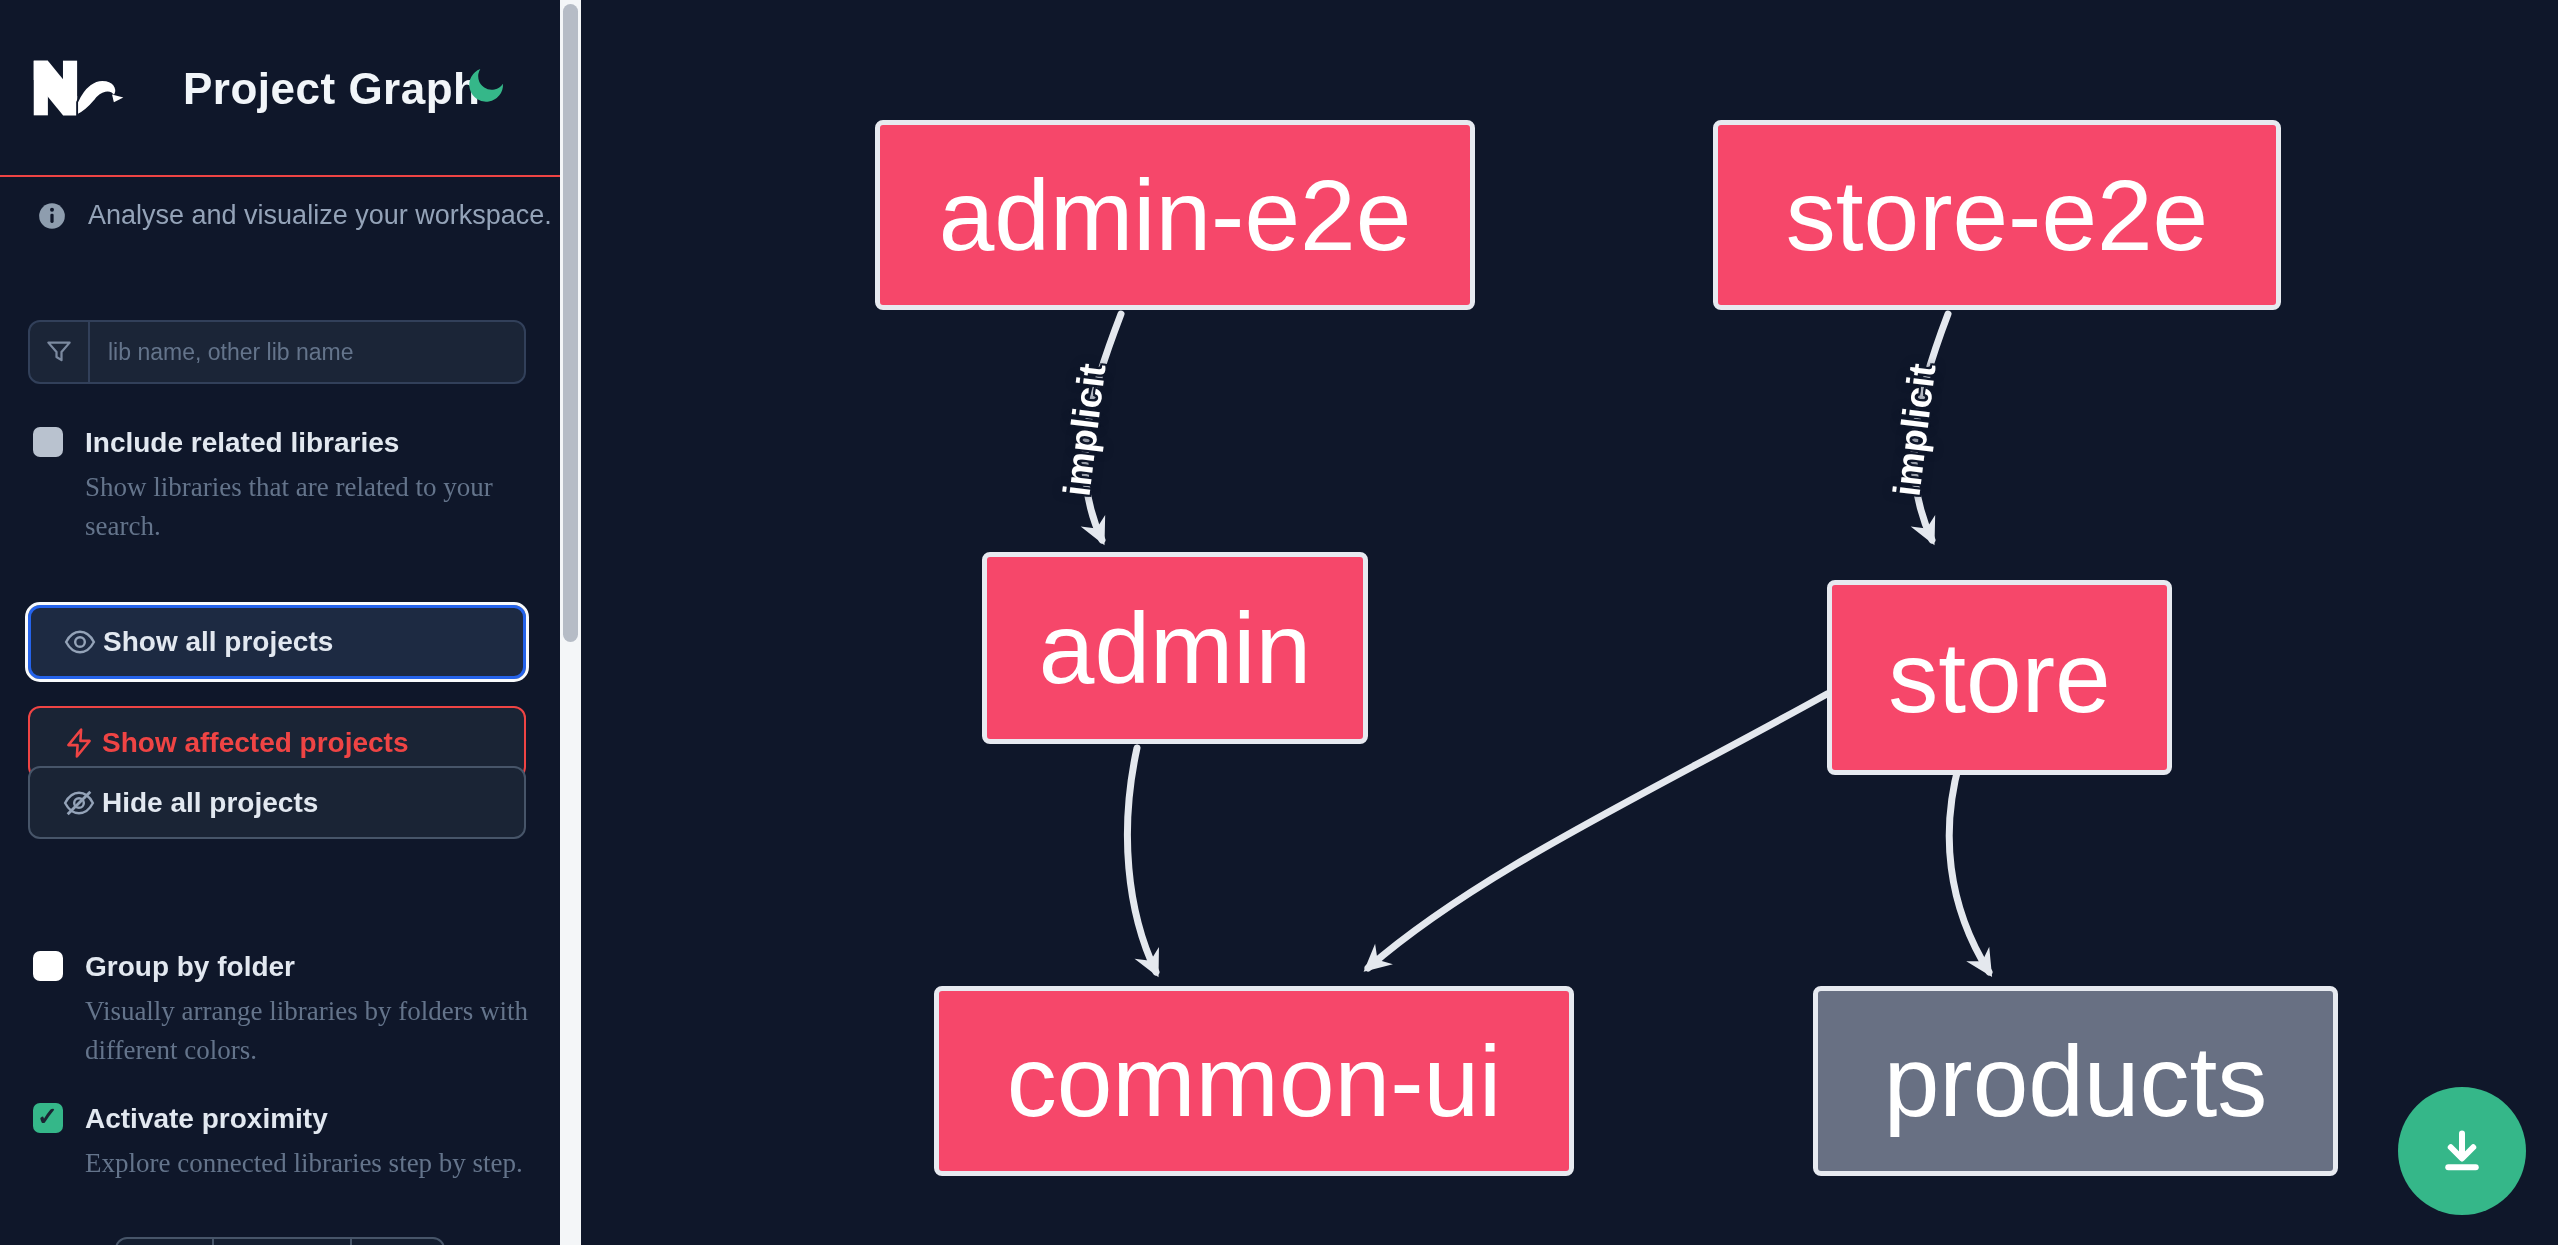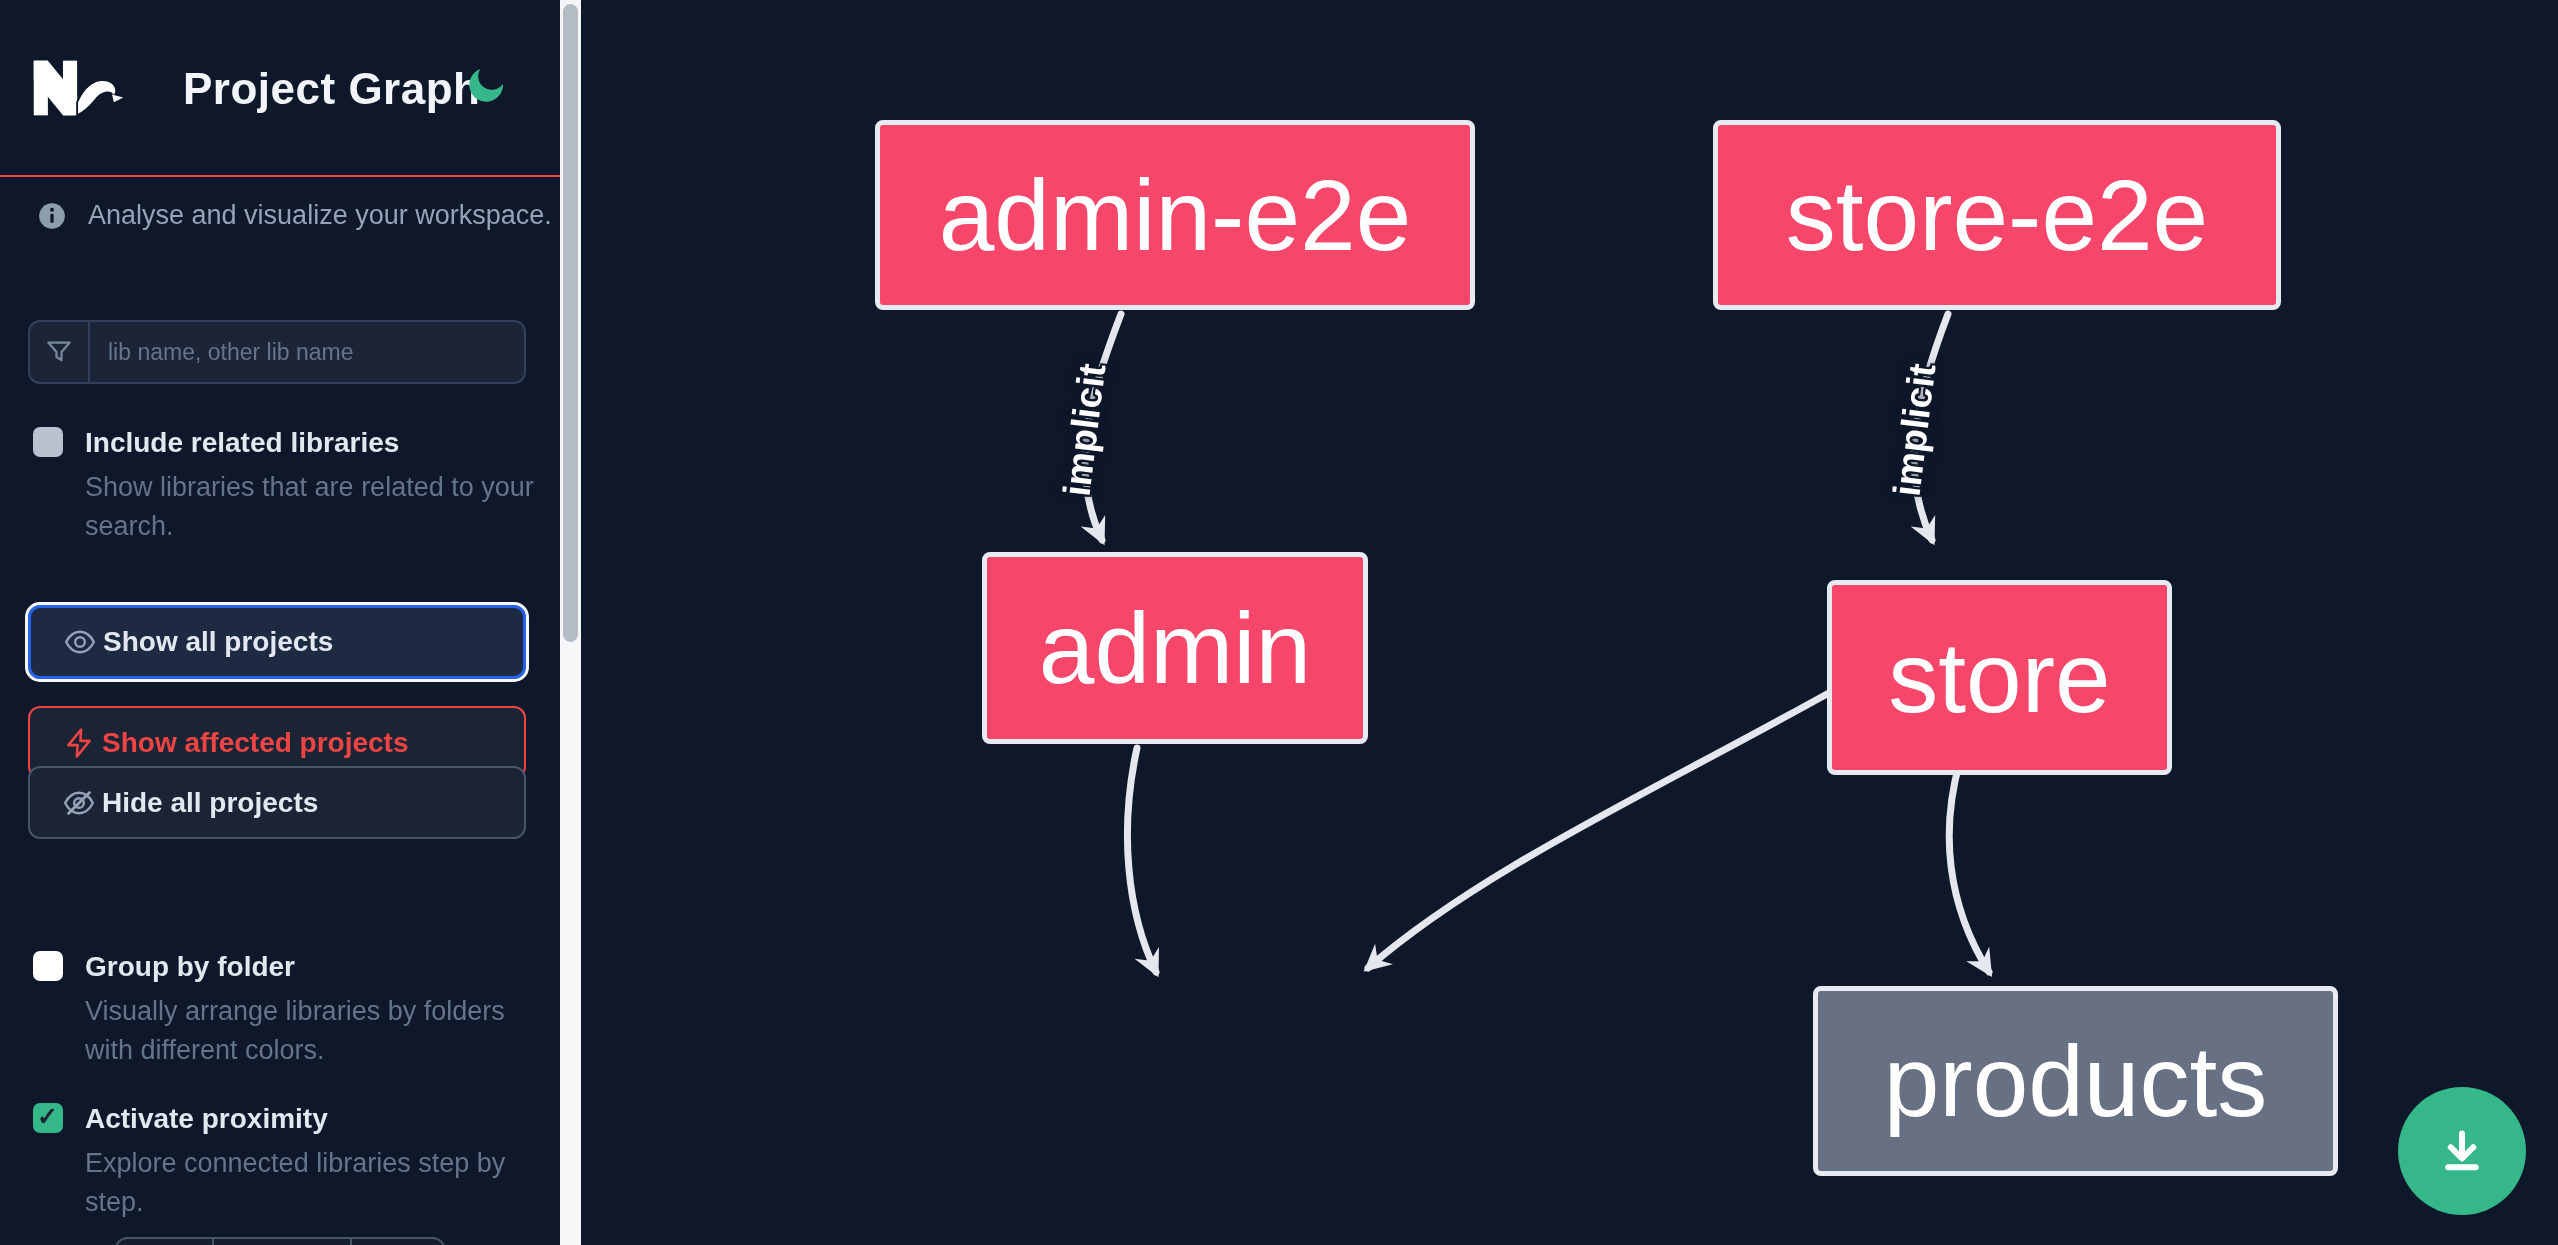--- a/index.html
+++ b/index.html
@@ -23,21 +23,21 @@
                 font-size:23px;font-family:"Liberation Sans",sans-serif;padding:0 18px;}
   #search-input::placeholder{color:#64748b;}
 
   .opt-row{position:absolute;left:33px;width:500px;}
   .opt-box{position:absolute;left:0;top:0;width:30px;height:30px;border-radius:7px;cursor:pointer;}
   .opt-box.gray{background:#b9c2cf;}
   .opt-box.white{background:#ffffff;}
   .opt-box.green{background:#35b789;}
   .opt-box.green::after{content:"\2713";position:absolute;left:4px;top:-1px;font-size:25px;font-weight:900;color:#1b2433;}
   .opt-label{position:absolute;left:52px;top:0;font-size:28px;font-weight:700;color:#e2e8f0;white-space:nowrap;}
-  .opt-desc{position:absolute;left:52px;top:41px;width:452px;font-size:27px;line-height:39px;color:#64748b;}
+  .opt-desc{position:absolute;left:52px;top:41px;width:452px;font-size:27px;line-height:39px;color:#64748b;font-family:Liberation Serif, serif;}
 
   .side-btn{position:absolute;left:28px;width:498px;height:73px;box-sizing:border-box;border-radius:12px;
             background:#1a2435;display:flex;align-items:center;cursor:pointer;padding:0 0 0 32px;gap:6px;}
   .side-btn .lbl{font-size:28px;font-weight:600;color:#e2e8f0;}
   #btn-show-all{top:605px;height:74px;border:3px solid #2563eb;outline:3px solid #f8fafc;background:#1d2a42;}
   #btn-show-affected{top:706px;border:2px solid #ef4444;}
   #btn-show-affected .lbl{color:#ef4444;}
   #btn-hide-all{top:766px;border:2px solid #475569;}
 
   #stepper{position:absolute;left:115px;top:1237px;width:330px;height:26px;box-sizing:border-box;
@@ -101,20 +101,23 @@
     </div>
     <div class="node pink" id="node-store-e2e">
       <span>store-e2e</span>
     </div>
     <div class="node pink" id="node-admin">
       <span>admin</span>
     </div>
     <div class="node pink" id="node-store">
       <span>store</span>
     </div>
+    <div class="node pink" id="node-common-ui">
+      <span>common-ui</span>
+    </div>
     <div class="node gray" id="node-products">
       <span>products</span>
     </div>
 
     <span class="edge-label" id="edge-label-1">implicit</span>
     <span class="edge-label" id="edge-label-2">implicit</span>
   </div>
 
   <div id="sidebar">
 

